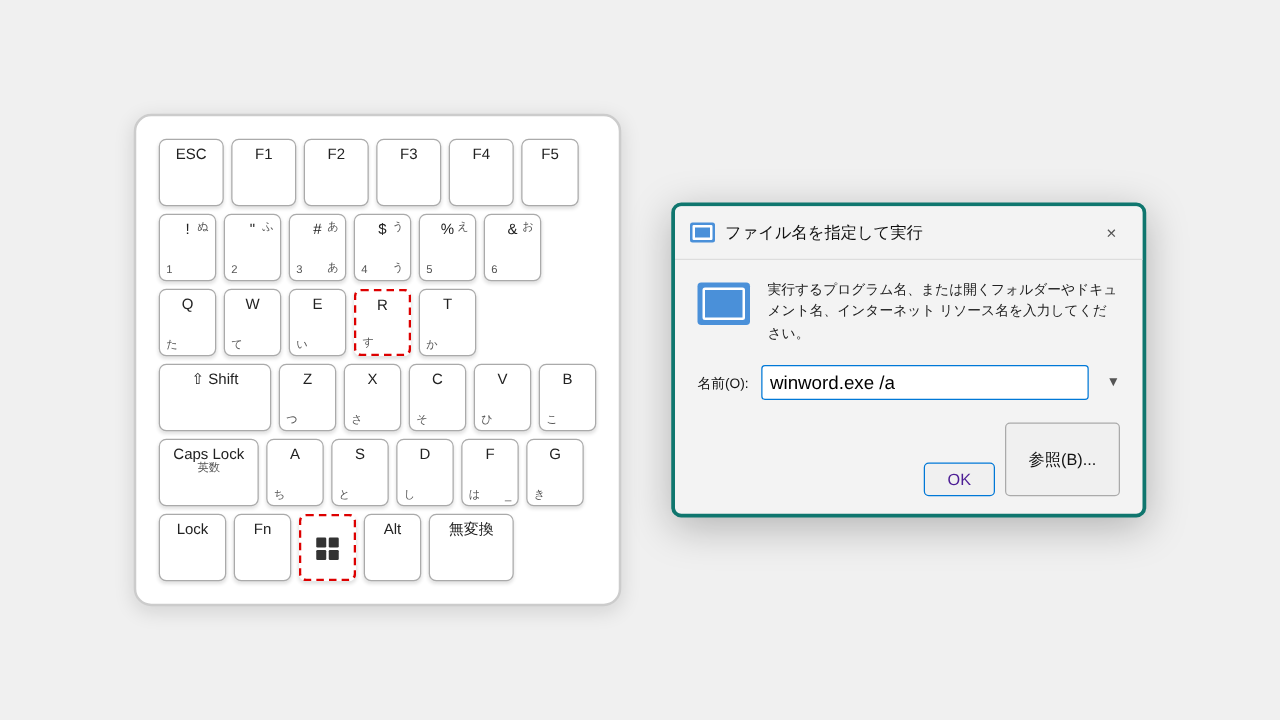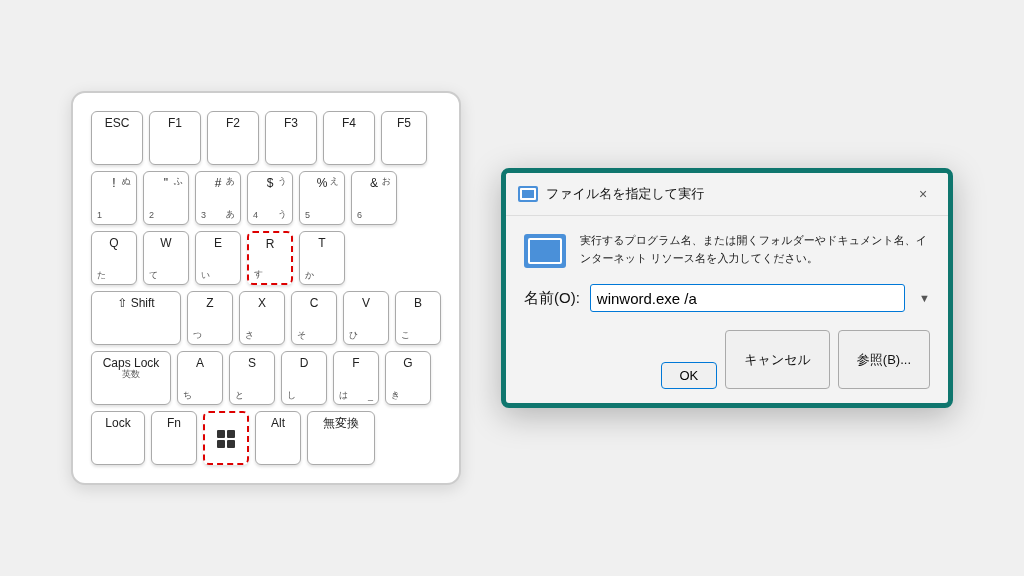--- a/index.html
+++ b/index.html
@@ -143,23 +143,23 @@
     }
 
     .key-win-center {
       align-items: center;
       justify-content: center;
     }
 
     
     .dialog {
       background: #f3f3f3;
-      border: 5px solid #0f766e;
+      border: 3px solid #0f766e;
       border-radius: 8px;
-      width: 452px;
+      width: 380px;
       box-shadow: 0 8px 32px rgba(0,0,0,0.25);
       overflow: hidden;
     }
 
     .dialog-titlebar {
       background: #f3f3f3;
       display: flex;
       align-items: center;
       padding: 8px 12px;
       border-bottom: 1px solid #ddd;
@@ -237,21 +237,21 @@
     }
 
     .dialog-input-row {
       display: flex;
       align-items: center;
       gap: 10px;
       margin-bottom: 18px;
     }
 
     .dialog-input-label {
-      font-size: 15px;
+      font-size: 11px;
       color: #111;
       white-space: nowrap;
     }
 
     .dialog-input {
       flex: 1;
       height: 28px;
       border: 1.5px solid #0078d7;
       border-radius: 3px;
       padding: 2px 6px;
@@ -278,21 +278,21 @@
       border-radius: 4px;
       background: #f0f0f0;
       font-size: 13px;
       cursor: pointer;
       color: #111;
     }
 
     .dialog-btn-ok {
       background: #f0f0f0;
       border-color: #0078d7;
-      color: #000000;
+      color: #4c1d95;
       margin-top: 32px;
     }
   </style>
 </head>
 <body>
 
 <div class="main-container">
 
   <div class="keyboard-wrap">
     <div class="keyboard">
@@ -467,19 +467,18 @@
         <div class="dialog-img-icon"></div>
         <span class="dialog-description">実行するプログラム名、または開くフォルダーやドキュメント名、インターネット リソース名を入力してください。</span>
       </div>
       <div class="dialog-input-row">
         <label class="dialog-input-label">名前(O):</label>
         <input class="dialog-input" type="text" value="winword.exe /a" style="">
         <span class="dialog-input-chevron">▼</span>
       </div>
       <div class="dialog-button-row">
         <button class="dialog-btn dialog-btn-ok">OK</button>
-        <button class="dialog-btn">キャンセル</button>
         <button class="dialog-btn">参照(B)...</button>
       </div>
     </div>
   </div>
 
 </div>
 
 </body></html>

